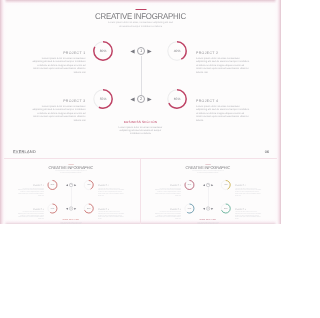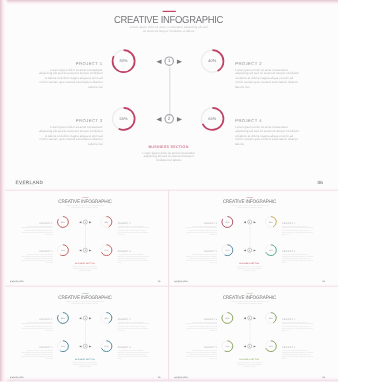--- a/index.html
+++ b/index.html
@@ -1,17 +1,17 @@
 <!DOCTYPE html>
 <html><head>
 <meta charset="utf-8">
 <style>
 html,body{margin:0;padding:0;background:#ffffff;}
 body{width:281px;height:318px;overflow:hidden;font-family:"Liberation Sans",sans-serif;-webkit-font-smoothing:antialiased;text-rendering:geometricPrecision;}
-#root{position:relative;width:281px;height:318px;background:#fefdfd;overflow:hidden;transform:translateZ(0);padding-left:40px;}
+#root{position:relative;width:281px;height:224px;background:#fefdfd;overflow:hidden;transform:translateZ(0);}
 .bg{position:absolute;inset:0;pointer-events:none;
  background:
   linear-gradient(to right, rgba(226,196,207,1) 0px, rgba(245,228,235,1) 2px, rgba(253,249,251,1) 4px, rgba(253,252,252,0) 7px),
   linear-gradient(to left, rgba(226,196,207,1) 0px, rgba(245,228,235,1) 2px, rgba(253,249,251,1) 4px, rgba(253,252,252,0) 7px),
   linear-gradient(to bottom, rgba(226,198,208,1) 0px, rgba(246,231,237,1) 2px, rgba(253,249,251,1) 3.5px, rgba(253,252,252,0) 6px),
   linear-gradient(to top, rgba(233,213,221,1) 0px, rgba(246,233,239,1) 1.5px, rgba(252,247,250,1) 3px, rgba(253,252,252,0) 5px),
   #fdfcfc;
 }
 
 .slide{position:absolute;left:0;top:0;width:281px;height:157px;transform-origin:0 0;}

